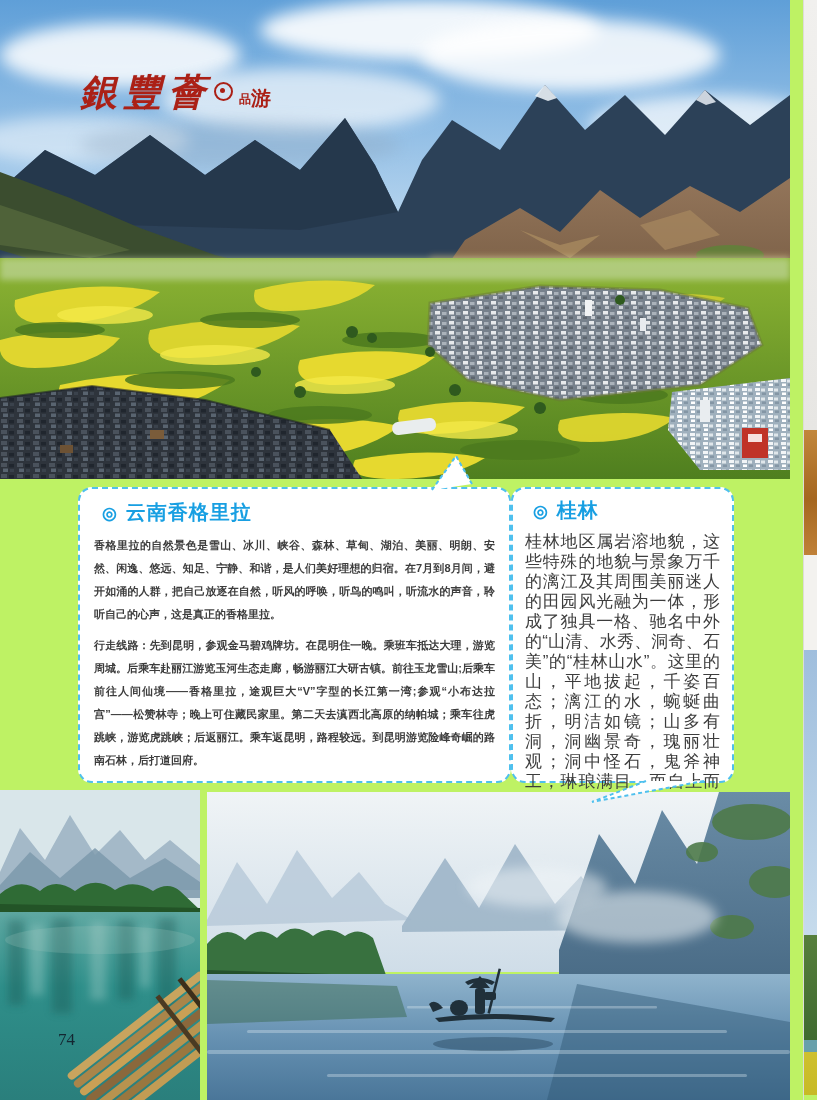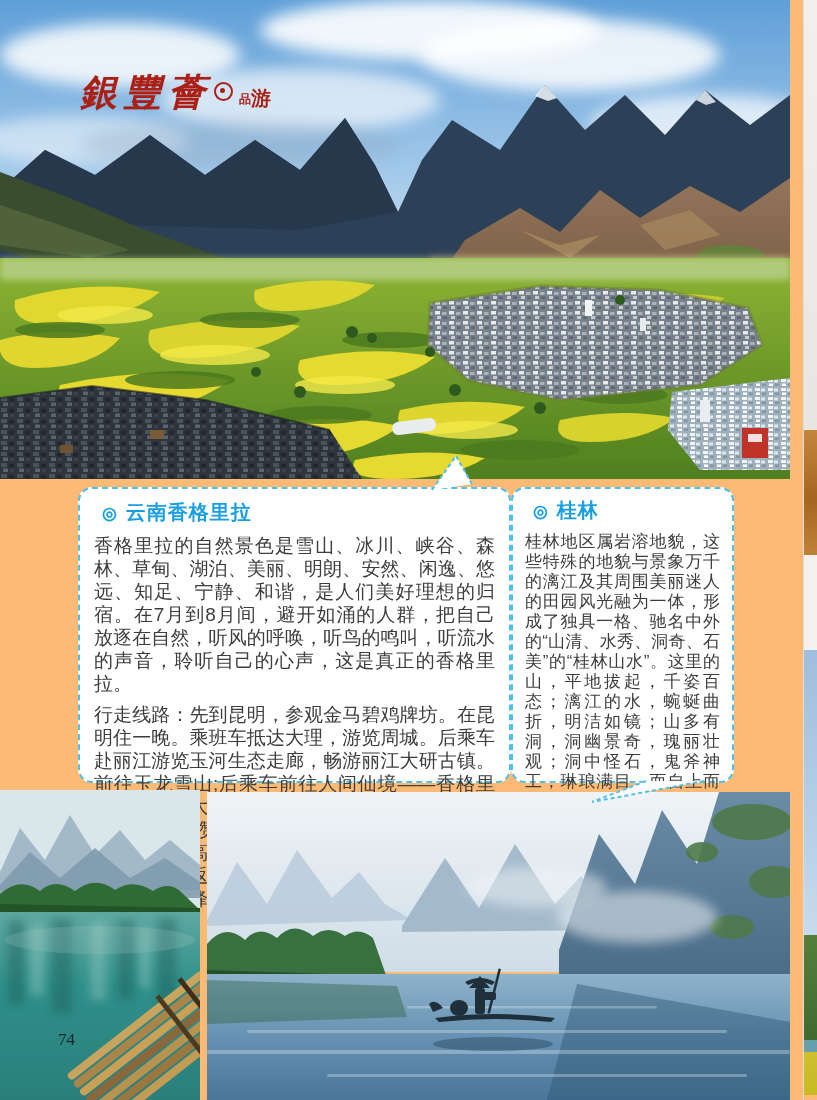--- a/index.html
+++ b/index.html
@@ -1,16 +1,16 @@
 <!DOCTYPE html>
 <html><head>
 <meta charset="utf-8">
 <style>
   html,body{margin:0;padding:0;background:#ffffff;}
-  .page{position:relative;width:817px;height:1100px;background:#fdba74;overflow:hidden;
+  .page{position:relative;width:817px;height:1100px;background:#bef264;overflow:hidden;
         font-family:"Liberation Sans",sans-serif;}
   .abs{position:absolute;}
 
   
   .photo{position:absolute;overflow:hidden;}
   .photo svg{display:block;}
   .photo-top{left:0;top:0;width:790px;height:479px;}
   .photo-bl{left:0;top:790px;width:200px;height:310px;}
   .photo-br{left:207px;top:792px;width:583px;height:308px;}
 
@@ -25,21 +25,21 @@
   .logo .tag-small{font-size:12px;font-weight:bold;position:relative;top:-2px;}
   .logo .tag-large{font-size:20px;font-weight:bold;}
 
   
   .box{position:absolute;background:#ffffff;border:2px dashed #4fc0ee;border-radius:14px;
        box-sizing:border-box;color:#3d3d3d;}
   .box-left{left:78px;top:487px;width:433px;height:296px;padding:8px 14px 6px;}
   .box-right{left:511px;top:487px;width:223px;height:296px;padding:6px 12px 4px;}
   .box h2{margin:2px 8px 8px;font-size:20px;font-weight:bold;color:#189fe2;letter-spacing:1px;}
   .box h2 .bullet{font-size:17px;margin-right:8px;color:#189fe2;}
-  .box-left p{margin:0 0 8px;font-size:19px;line-height:23px;text-align:justify;}
+  .box-left p{margin:0 0 8px;font-size:11px;line-height:23px;text-align:justify;font-weight:bold;}
   .box-right p{margin:8px 0 8px;font-size:17px;line-height:20px;text-align:justify;}
   .tail{position:absolute;z-index:5;}
   .tail polyline{fill:#ffffff;stroke:#4fc0ee;stroke-width:2;stroke-dasharray:4 3;}
 
   
   .pagenum{left:58px;top:1030px;z-index:6;font-family:"Liberation Serif",serif;
            font-size:17px;color:#142631;text-align:center;}
 
   
   .edge{left:803px;top:0;width:14px;height:1100px;border-left:1px solid #dddcd8;}

